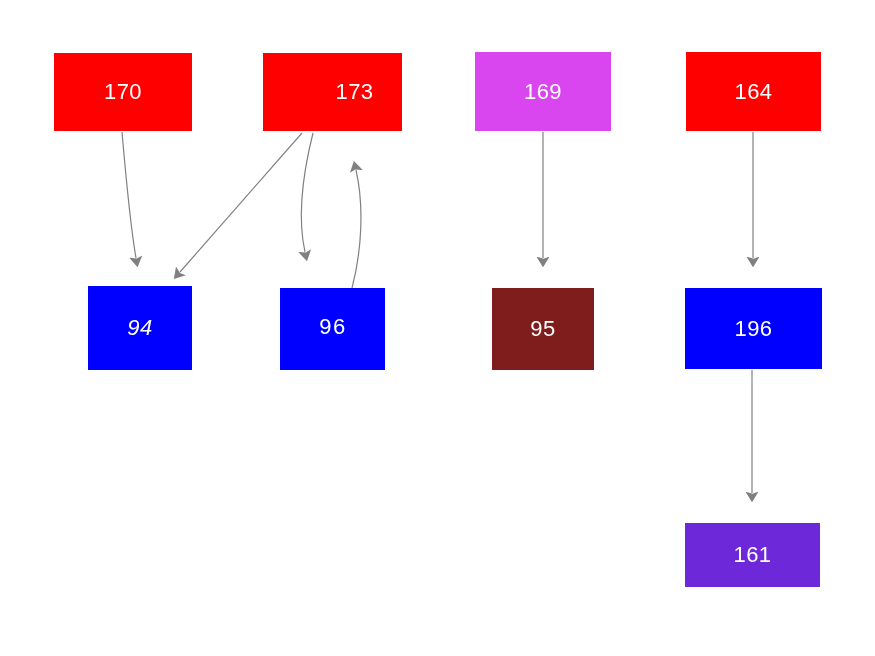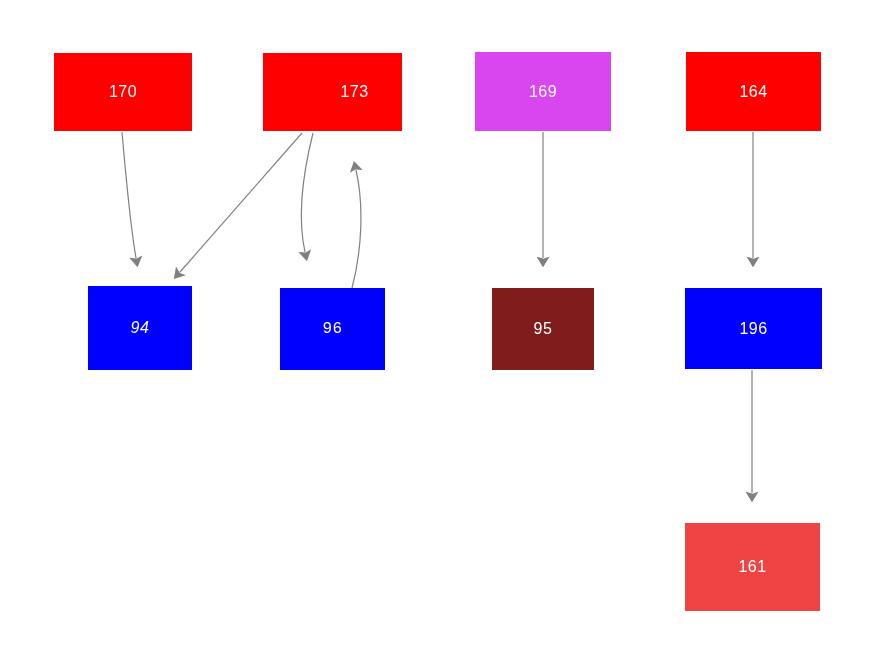--- a/index.html
+++ b/index.html
@@ -27,21 +27,21 @@
     pointer-events: none;
   }
   .node {
     position: absolute;
     box-sizing: border-box;
     display: flex;
     align-items: center;
     justify-content: center;
     color: #ffffff;
     font-family: "Liberation Sans", sans-serif;
-    font-size: 16px;
+    font-size: 22px;
     font-weight: 400;
     line-height: 1;
     letter-spacing: 0.5px;
     user-select: none;
   }
   .node-label {
     display: block;
     text-align: center;
   }
 </style>
@@ -103,17 +103,17 @@
   </div>
   <div class="node" style="left: 280px; top: 288px; width: 105px; height: 82px; background: rgb(0, 0, 255); color: rgb(255, 255, 255); font-family: Liberation Mono, monospace;">
     <span class="node-label">96</span>
   </div>
   <div class="node" style="left: 492px; top: 288px; width: 102px; height: 82px; background: #7f1d1d; color: rgb(255, 255, 255);">
     <span class="node-label">95</span>
   </div>
   <div class="node" style="left: 685px; top: 288px; width: 137px; height: 81px; background: rgb(0, 0, 255); color: rgb(255, 255, 255);">
     <span class="node-label">196</span>
   </div>
-  <div class="node" style="left: 685px; top: 523px; width: 135px; height: 88px; background: #ef4444; color: rgb(255, 255, 255);">
+  <div class="node" style="left: 685px; top: 523px; width: 135px; height: 64px; background: #6d28d9; color: rgb(255, 255, 255);">
     <span class="node-label">161</span>
   </div>
 
 </div>
 
 </body></html>

